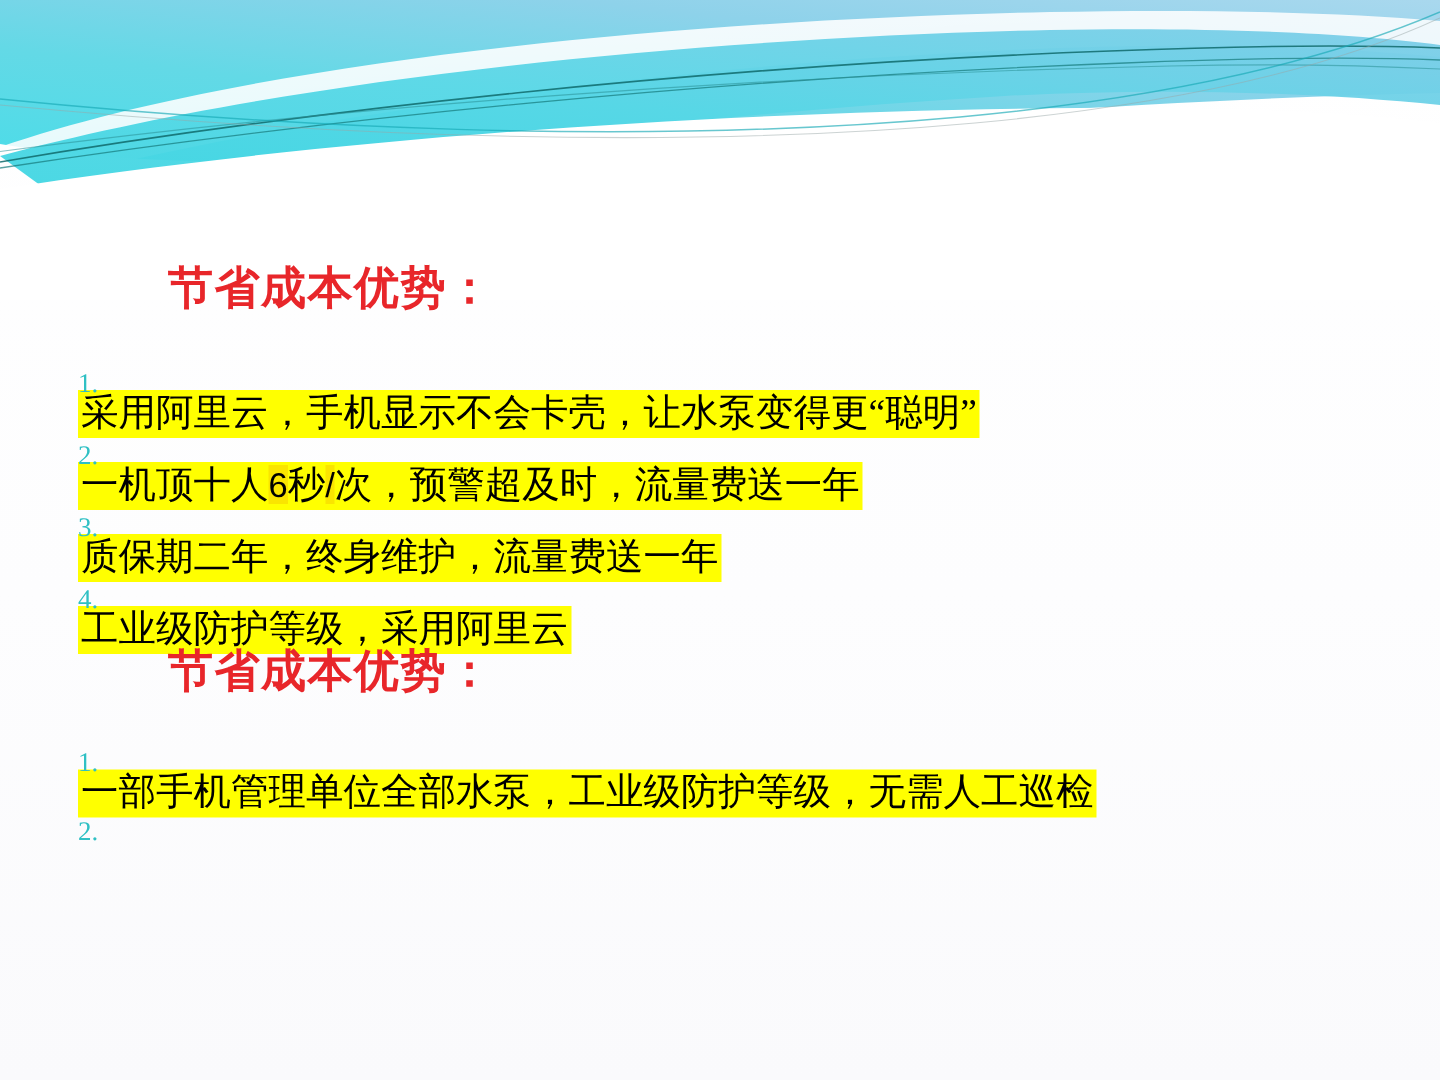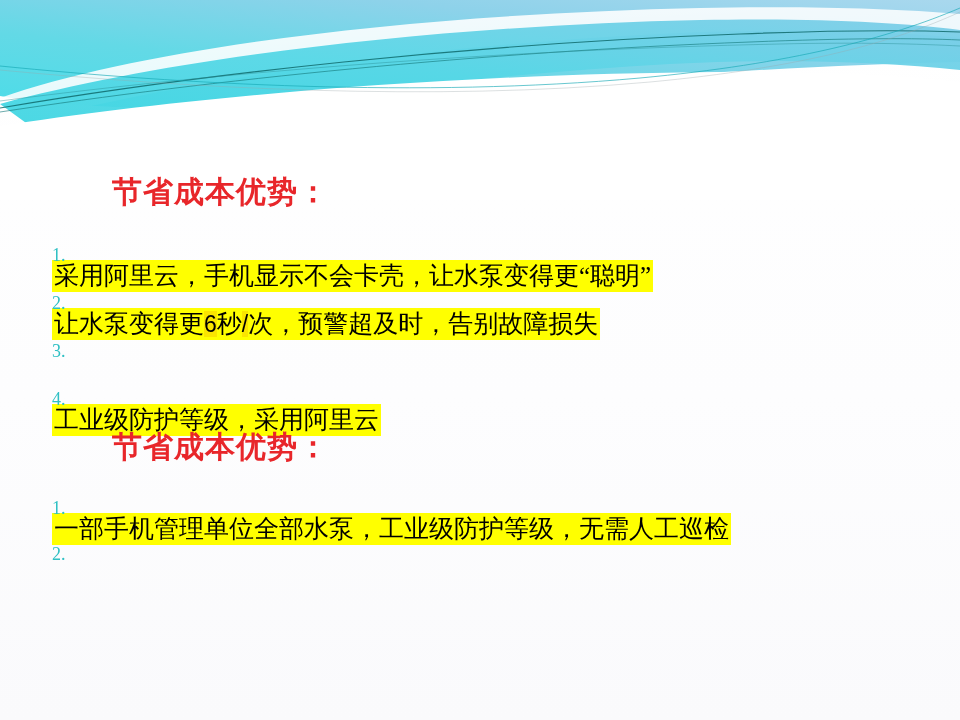--- a/index.html
+++ b/index.html
@@ -149,25 +149,26 @@
 
     <div class="list list-1">
 
       <div class="list-item">
         <span class="marker">1.</span>
         <span class="item-text">采用阿里云，手机显示不会卡壳，让水泵变得更“聪明”</span>
       </div>
 
       <div class="list-item">
         <span class="marker">2.</span>
-        <span class="item-text"><span>让水泵变得更</span><span class="hl-strong">6</span><span>秒</span><span class="hl-strong">/</span><span>次，预警超及时，告别故障损失</span></span>
+        <span class="item-text"><span>一机顶十人</span><span class="hl-strong">6</span><span>秒</span><span class="hl-strong">/</span><span>次，预警超及时，流量费送一年</span></span>
       </div>
 
       <div class="list-item">
         <span class="marker">3.</span>
+        <span class="item-text">质保期二年，终身维护，流量费送一年</span>
       </div>
 
       <div class="list-item">
         <span class="marker">4.</span>
         <span class="item-text">工业级防护等级，采用阿里云</span>
       </div>
 
     </div>
 
     <div class="heading heading-2">节省成本优势：</div>

